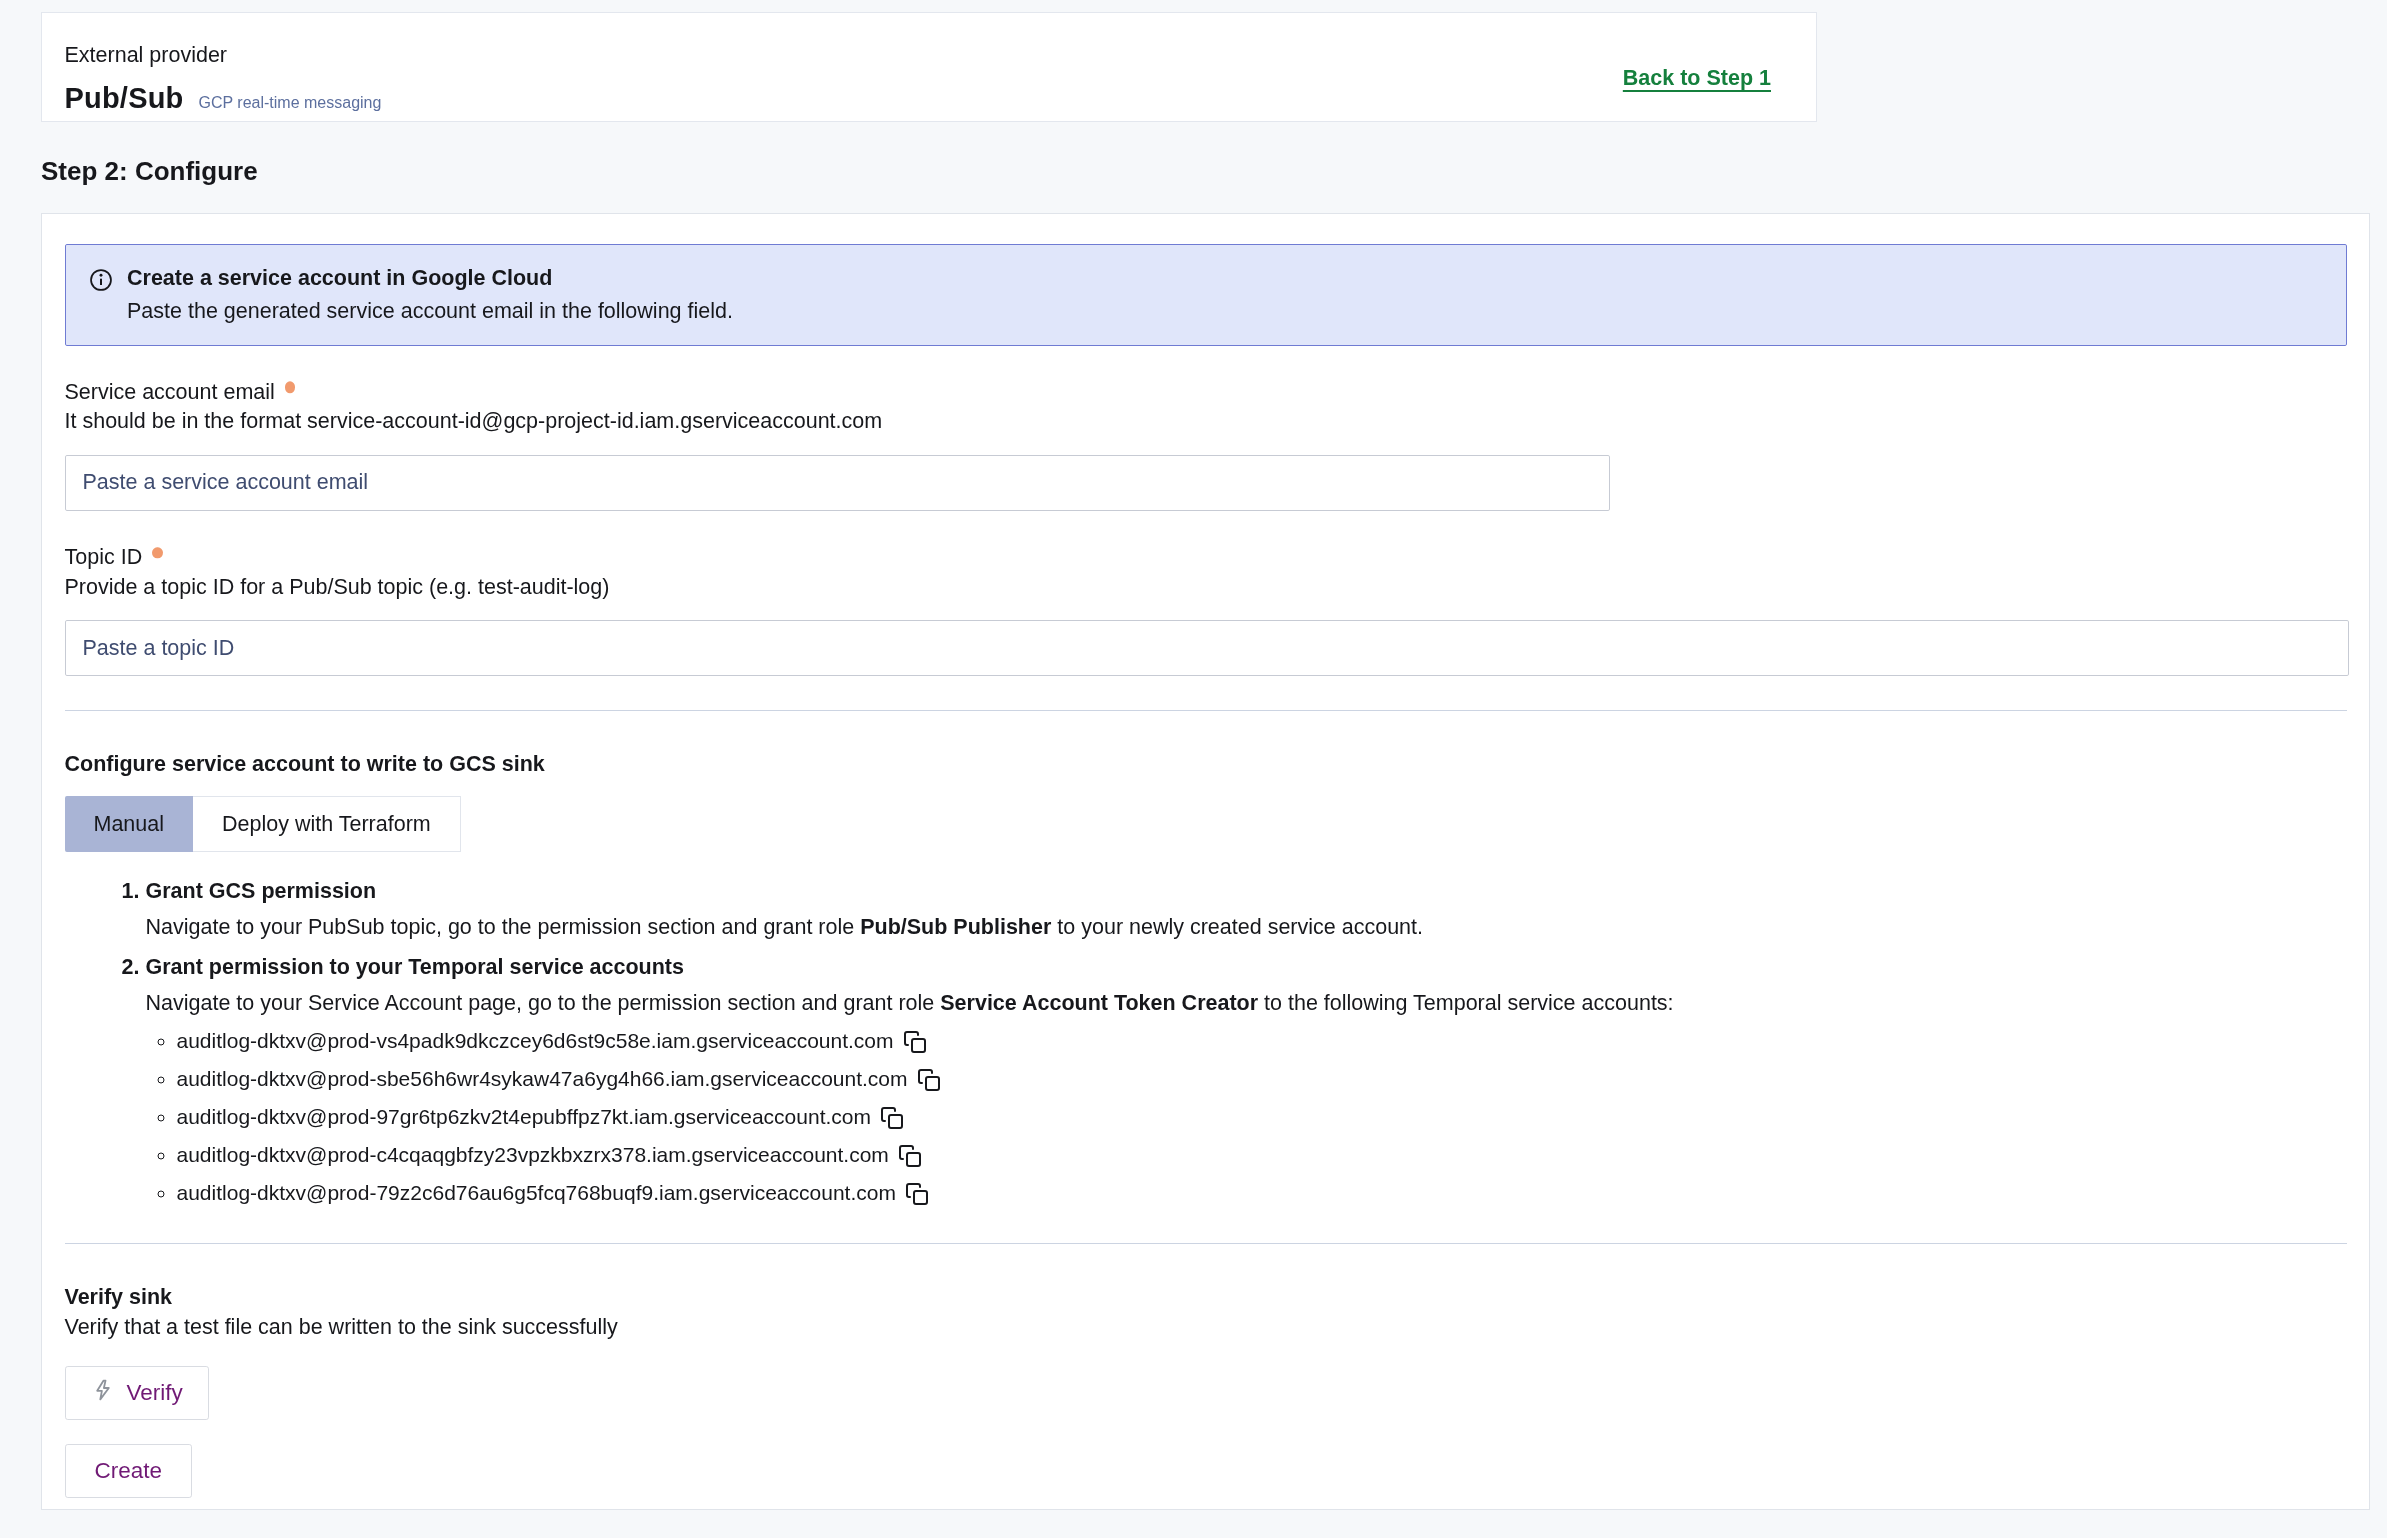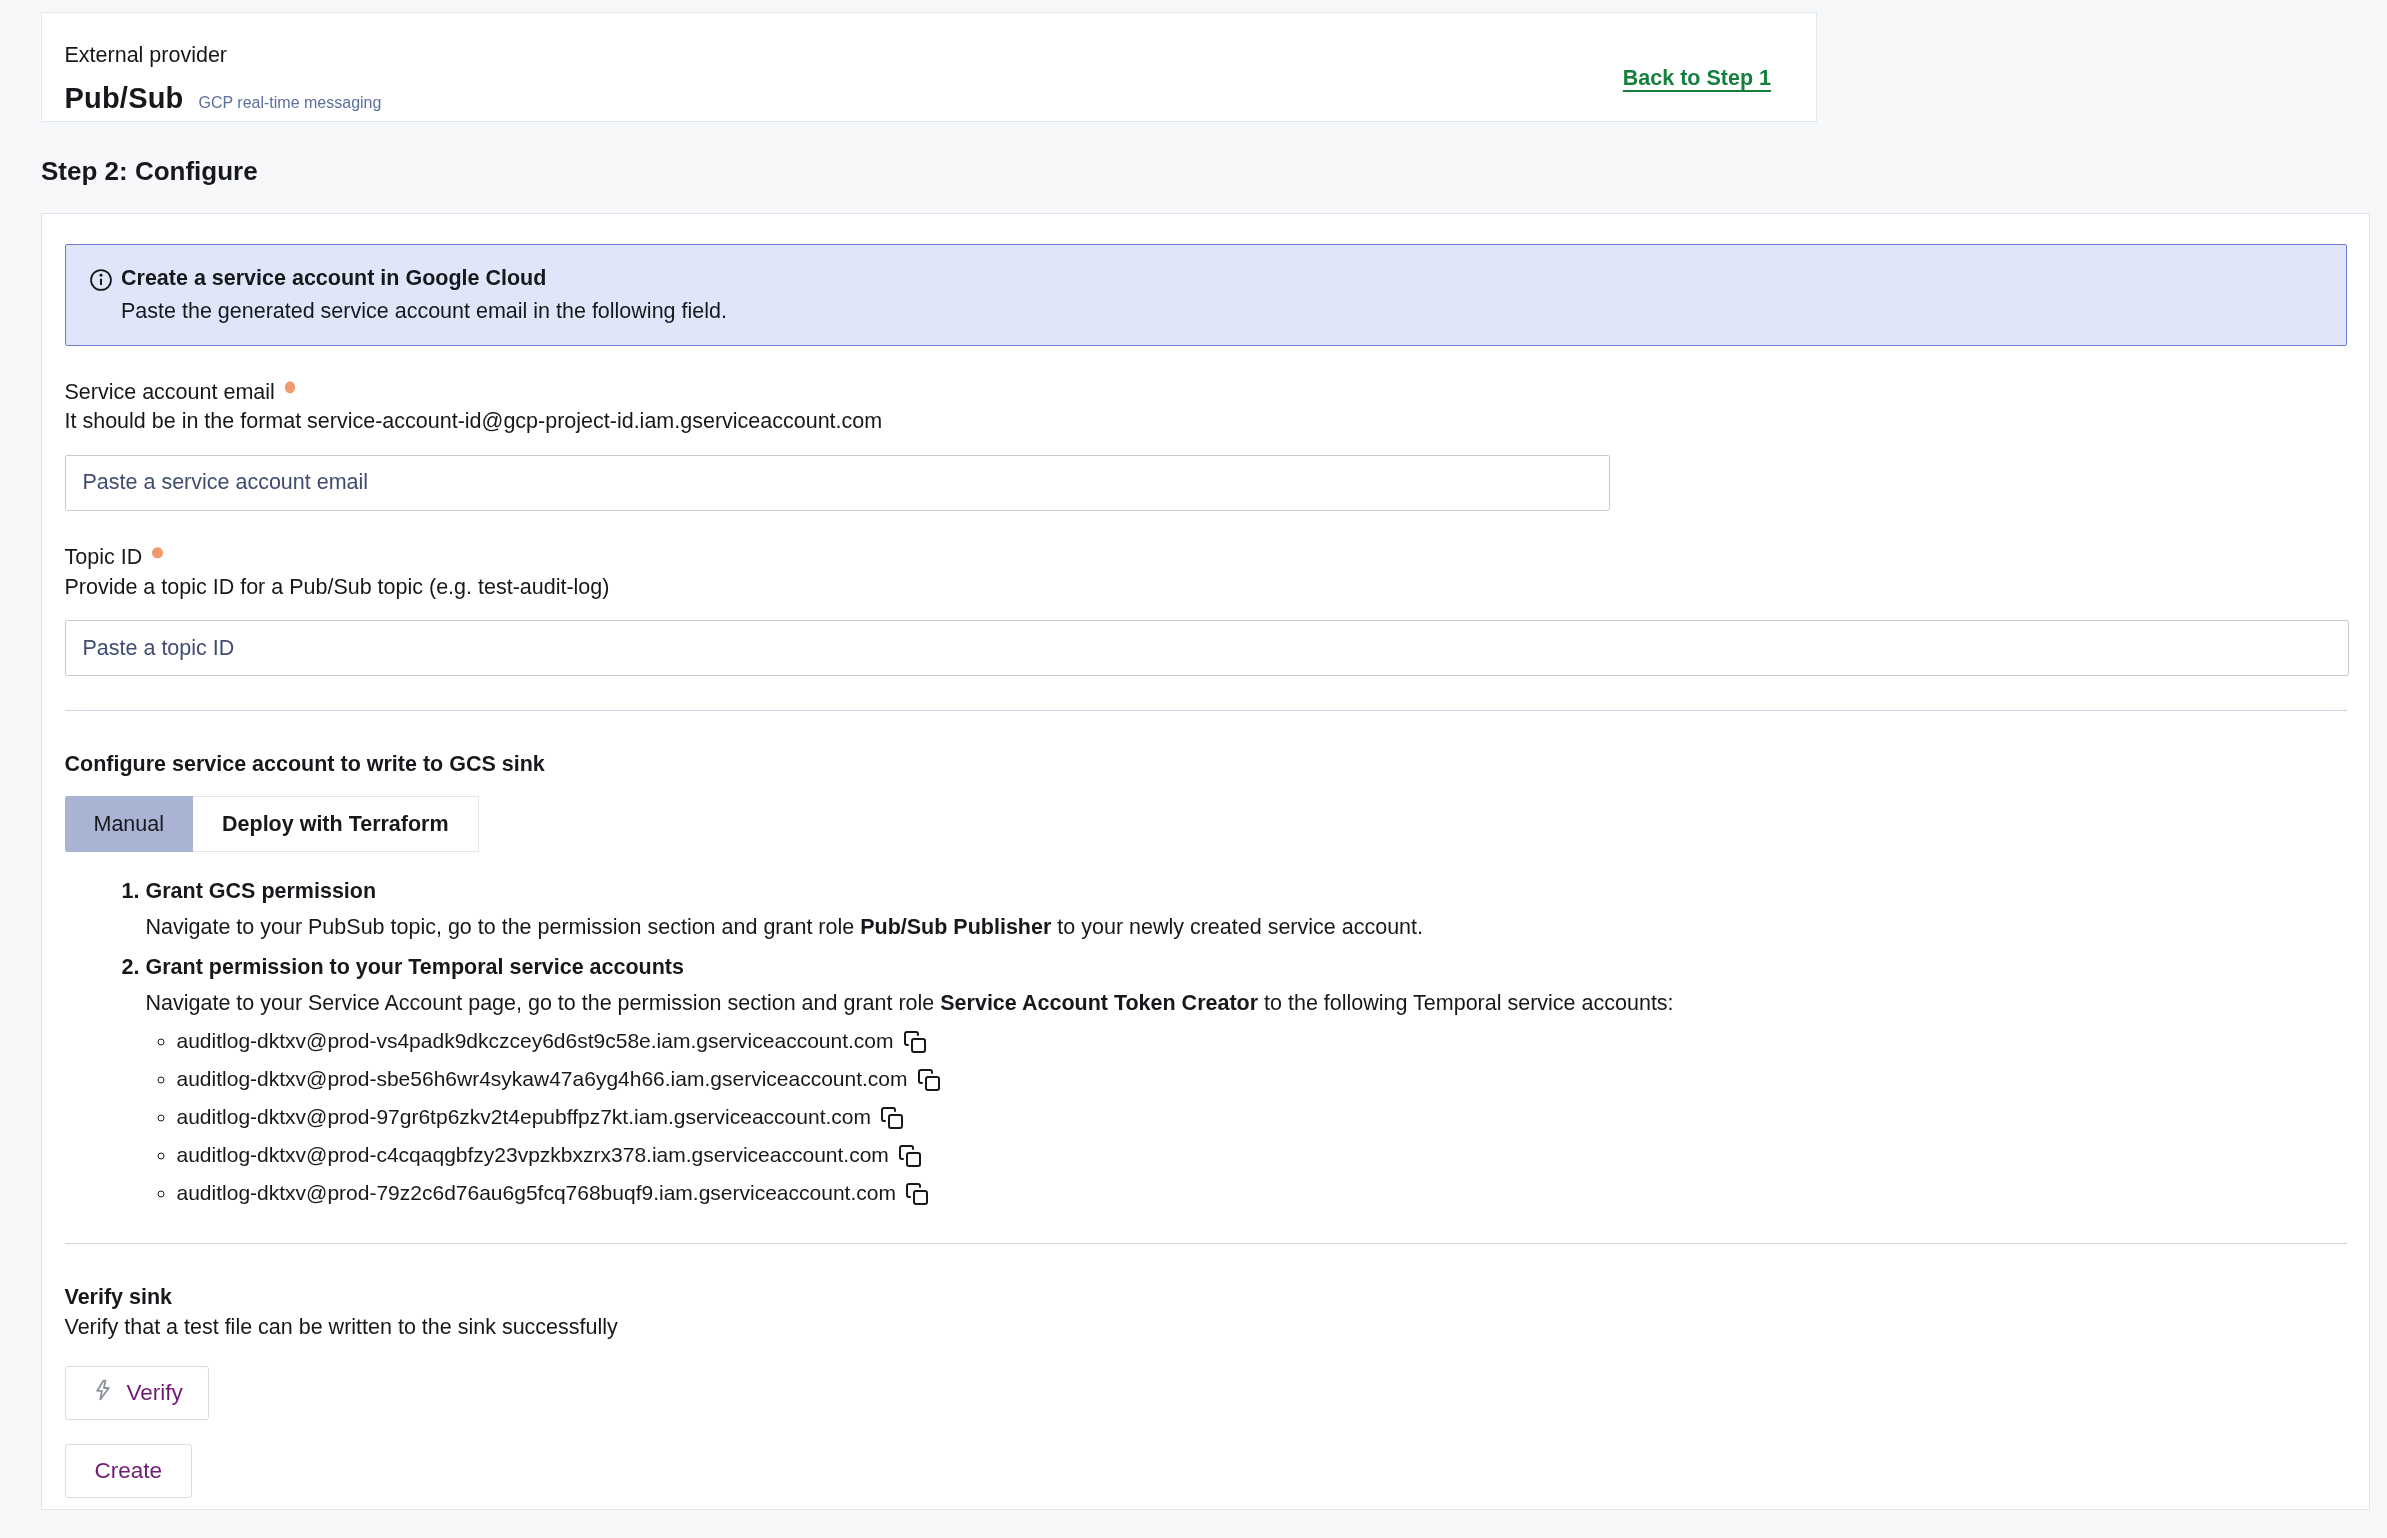--- a/index.html
+++ b/index.html
@@ -34,21 +34,21 @@
 
   
   .main-card {
     margin: 26px 0 0 41px; width: 2329px; height: 1297px;
     background: #fff; border: 0.9px solid #e0e4ea;
     padding: 30px 22.5px 0 22.5px; overflow: hidden;
   }
 
   .alert {
     background: #e0e6fa; border: 1.9px solid #6f7bd3; border-radius: 1.9px;
-    padding: 20.6px 22.5px; display: flex; gap: 7px; align-items: flex-start;
+    padding: 20.6px 22.5px; display: flex; gap: 13px; align-items: flex-start;
   }
   .alert-icon { flex: 0 0 auto; margin-top: 1.9px; }
   .alert-title { font-weight: 700; margin-bottom: 8.4px; }
   .alert-body { font-weight: 400; }
 
   .field-label { margin-top: 34px; display: flex; align-items: center; gap: 10.3px; }
   .required-dot {
     width: 10.3px; height: 11.2px; border-radius: 50%;
     background: #f19a6d; display: inline-block; transform: translateY(-4.7px);
   }
@@ -67,21 +67,21 @@
   hr.divider { border: none; border-top: 0.9px solid #ccd4e2; margin: 34px 0 0 0; }
 
   .section-title { margin-top: 41px; font-weight: 700; }
 
   .tabs { margin-top: 19px; display: flex; align-items: stretch; }
   .tab {
     height: 56px; display: flex; align-items: center; padding: 0 29px;
     font-size: 21.5px; cursor: pointer; user-select: none;
   }
   .tab.selected { background: #a9b4d5; border-radius: 1.9px 0 0 1.9px; }
-  .tab.unselected { background: #fff; border: 0.9px solid #e1e5ec; border-left: none; font-weight: bold; }
+  .tab.unselected { background: #fff; border: 0.9px solid #e1e5ec; border-left: none; }
 
   ol.steps { margin: 24px 0 0 0; padding-left: 49px; }
   ol.steps > li { margin-bottom: 7.5px; margin-left: 32px; }
   ol.steps > li::marker { font-weight: 700; }
   .step-head { font-weight: 700; line-height: 1.45; }
   .step-body { margin: 3.7px 0 7.5px 0; line-height: 1.55; font-weight: 400; }
   .role-bold { font-weight: 700; }
 
   ul.sa-list { margin: 5.6px 0 0 0; padding-left: 31px; }
   ul.sa-list > li { margin-bottom: 8.4px; font-size: 21px; line-height: 1.35; }

